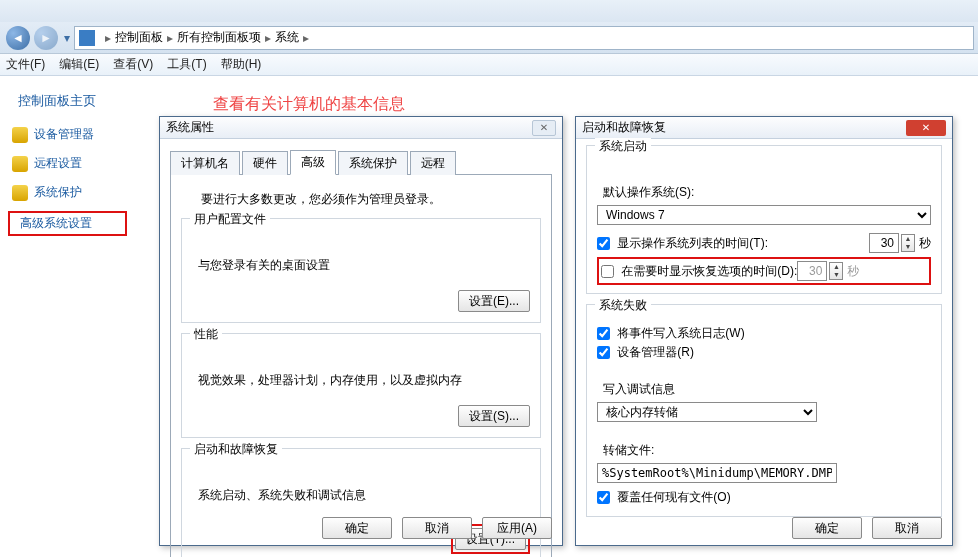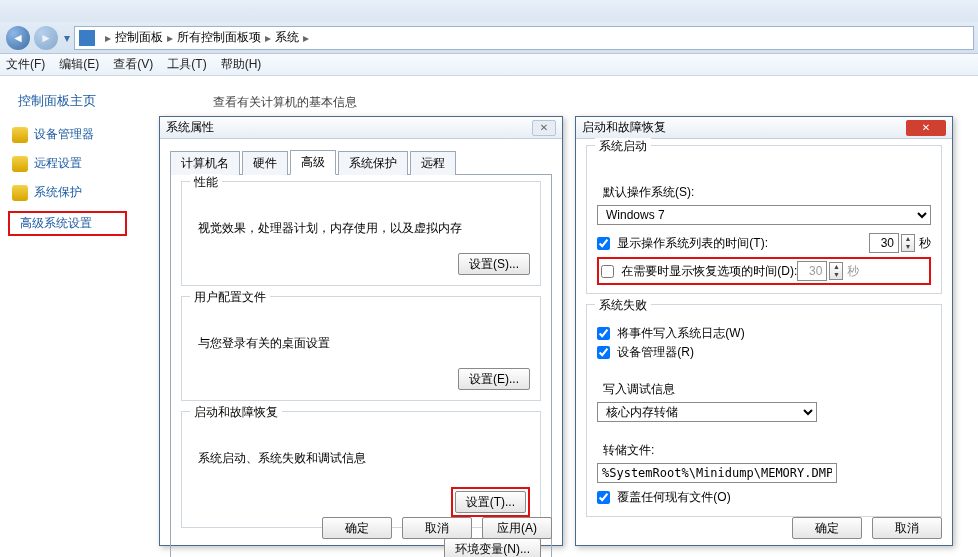--- a/index.html
+++ b/index.html
@@ -21,21 +21,21 @@
   .body{display:flex;height:calc(557px - 22px - 32px - 22px);}
   
   .sidebar{width:155px;background:#fff;padding:10px 0 0 8px;}
   .side-title{color:#1a5aa0;font-size:13px;margin:6px 0 14px 10px;}
   .side-item{display:flex;align-items:center;gap:6px;margin:8px 0 8px 0;padding:2px 4px;color:#1a5aa0;}
   .side-item .ic{width:16px;height:16px;background:radial-gradient(circle,#7fc96b,#2a8a2a);border-radius:3px;flex:none;}
   .side-item .ic.shield{background:linear-gradient(#f4d24a,#d8a400);}
   .side-hl{border:2px solid #d11;display:flex;align-items:center;gap:6px;padding:2px 4px;color:#1a5aa0;margin-right:28px;}
   
   .main{flex:1;position:relative;background:#fff;padding-top:18px;}
-  .main-title{color:#404040;font-size:12px;margin-left:58px;}
+  .main-title{color:#ef4444;font-size:16px;margin-left:58px;}
   
   .dlg{position:absolute;background:#fff;border:1px solid #4b6a8c;box-shadow:2px 2px 6px rgba(0,0,0,.25);}
   .dlg-title{height:22px;background:linear-gradient(#fdfdfe,#e8eef6);display:flex;align-items:center;padding:0 6px;justify-content:space-between;border-bottom:1px solid #c4d0de;}
   .dlg-title .t{color:#000;}
   .dlg-close{width:40px;height:16px;background:#d04030;border-radius:2px;color:#fff;font-size:10px;display:flex;align-items:center;justify-content:center;}
   .dlg-close.gray{background:#e6edf5;color:#666;border:1px solid #b7c6d6;width:24px;}
   .dlg-body{padding:6px 10px 6px 10px;}
   .btn{display:inline-block;min-width:70px;height:22px;line-height:20px;text-align:center;background:linear-gradient(#fefefe,#e5e5e5);border:1px solid #8a8a8a;border-radius:2px;padding:0 10px;}
   .btnrow{display:flex;justify-content:flex-end;gap:10px;padding:6px 10px;}
   .group{border:1px solid #d0d7df;padding:18px 10px 10px 10px;position:relative;margin-bottom:10px;}
@@ -116,34 +116,35 @@
       </div>
       <div class="dlg-body">
         <div class="tabs">
           <div class="tab">计算机名</div>
           <div class="tab">硬件</div>
           <div class="tab active">高级</div>
           <div class="tab">系统保护</div>
           <div class="tab">远程</div>
         </div>
         <div style="border:1px solid #9ca9b8;border-top:none;padding:6px 10px 8px 10px;">
+          <div class="note">要进行大多数更改，您必须作为管理员登录。</div>
+
+          <div class="group">
+            <div class="legend">用户配置文件</div>
+            <div class="sub">与您登录有关的桌面设置</div>
+            <div class="right-al" style="margin-top:16px;">
+              <span class="btn">设置(E)...</span>
+            </div>
+          </div>
 
           <div class="group">
             <div class="legend">性能</div>
             <div class="sub">视觉效果，处理器计划，内存使用，以及虚拟内存</div>
             <div class="right-al" style="margin-top:16px;">
               <span class="btn">设置(S)...</span>
-            </div>
-          </div>
-
-          <div class="group">
-            <div class="legend">用户配置文件</div>
-            <div class="sub">与您登录有关的桌面设置</div>
-            <div class="right-al" style="margin-top:16px;">
-              <span class="btn">设置(E)...</span>
             </div>
           </div>
 
           <div class="group">
             <div class="legend">启动和故障恢复</div>
             <div class="sub">系统启动、系统失败和调试信息</div>
             <div class="right-al hl-red" style="margin-top:16px;padding:2px;display:inline-block;float:right;">
               <span class="btn">设置(T)...</span>
             </div>
             <div style="clear:both;"></div>

